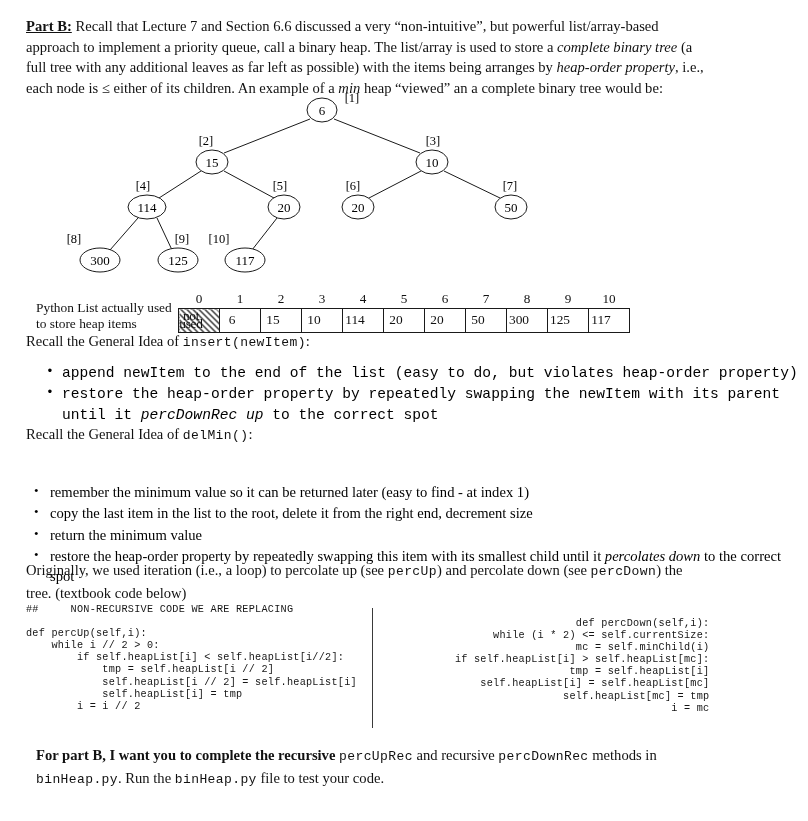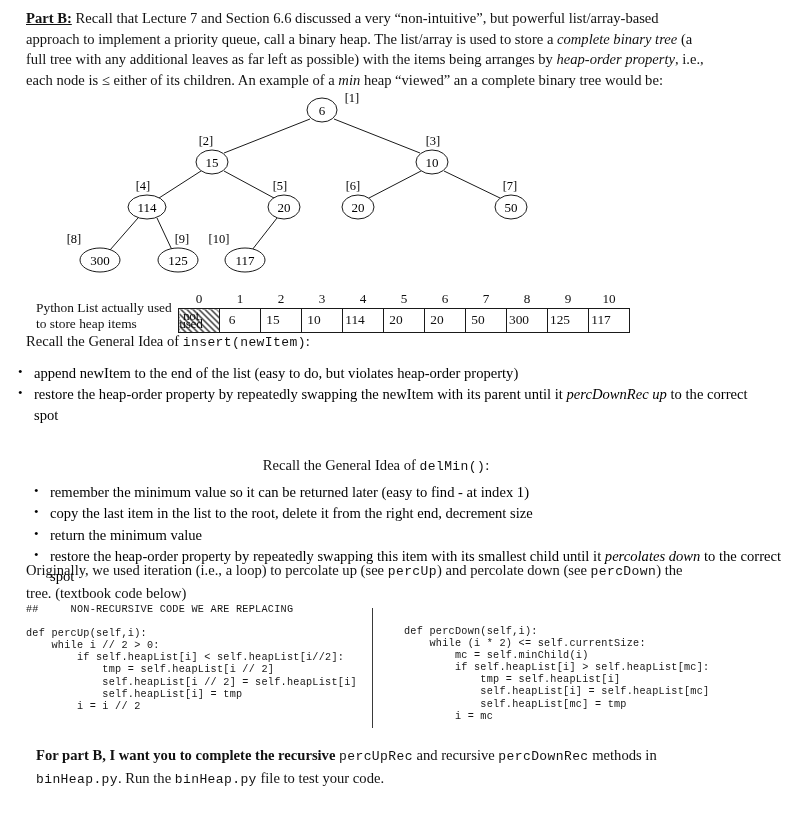--- a/index.html
+++ b/index.html
@@ -154,36 +154,36 @@
     position: absolute;
     margin: 0;
     font-family: "Liberation Mono", monospace;
     font-size: 10.2px;
     line-height: 12.1px;
     letter-spacing: 0.25px;
     color: #151515;
     white-space: pre;
   }
   pre.code.left  { left: 26px;  top: 0px; }
-  pre.code.right { left: 404px; top: 22px; }
+  pre.code.right { left: 404px; top: 14px; text-align: right; }
   .divider {
     position: absolute;
     left: 372px;
     top: 4px;
     width: 1px;
     height: 120px;
     background: #3a3a3a;
   }
 </style>
 </head>
 <body>
 
 <div class="page">
 
-  <div class="para" style="left:26px; top:8px; width:762px;">
+  <div class="para" style="left:26px; top:16px; width:762px;">
     <b class="u">Part B:</b>
     <span>Recall that Lecture 7 and Section 6.6 discussed a very “non-intuitive”, but powerful list/array-based</span><br>
     <span>approach to implement a priority queue, call a binary heap.  The list/array is used to store a </span><i>complete binary tree</i><span> (a</span><br>
     <span>full tree with any additional leaves as far left as possible) with the items being arranges by </span><i>heap-order property</i><span>, i.e.,</span><br>
     <span>each node is ≤ either of its children.  An example of a </span><i>min</i><span> heap “viewed” an a complete binary tree would be:</span>
   </div>
 
   <div class="tree">
     <svg width="620" height="190" viewBox="0 0 620 190">
       <g id="tree-edges">
@@ -286,26 +286,26 @@
             <td class="cell">117</td>
           </tr>
     </tbody>
       </table>
   </div>
 
   <div class="para" style="left:26px; top:331px; width:700px;">
     <span>Recall the General Idea of </span><span class="mono">insert(newItem)</span><span>:</span>
   </div>
 
-  <ul class="bullets" id="insert-bullets" style="left:12px; top:363px; width:760px;">
+  <ul class="bullets" id="insert-bullets" style="left:40px; top:363px; width:760px;font-family:Liberation Mono, monospace;">
       <li><span>append newItem to the end of the list (easy to do, but violates heap-order property)</span></li>
       <li><span>restore the heap-order property by repeatedly swapping the newItem with its parent until it </span><i>percDownRec up</i><span> to the correct spot</span></li>
     </ul>
 
-  <div class="para" style="left:26px; top:455px; width:700px;text-align:center;">
+  <div class="para" style="left:26px; top:424px; width:700px;">
     <span>Recall the General Idea of </span><span class="mono">delMin()</span><span>:</span>
   </div>
 
   <ul class="bullets" id="delmin-bullets" style="left:28px; top:482px; width:760px;">
       <li><span>remember the minimum value so it can be returned later (easy to find - at index 1)</span></li>
       <li><span>copy the last item in the list to the root, delete it from the right end, decrement size</span></li>
       <li><span>return the minimum value</span></li>
       <li><span>restore the heap-order property by repeatedly swapping this item with its smallest child until it </span><i>percolates down</i><span> to the correct spot</span></li>
     </ul>
 

